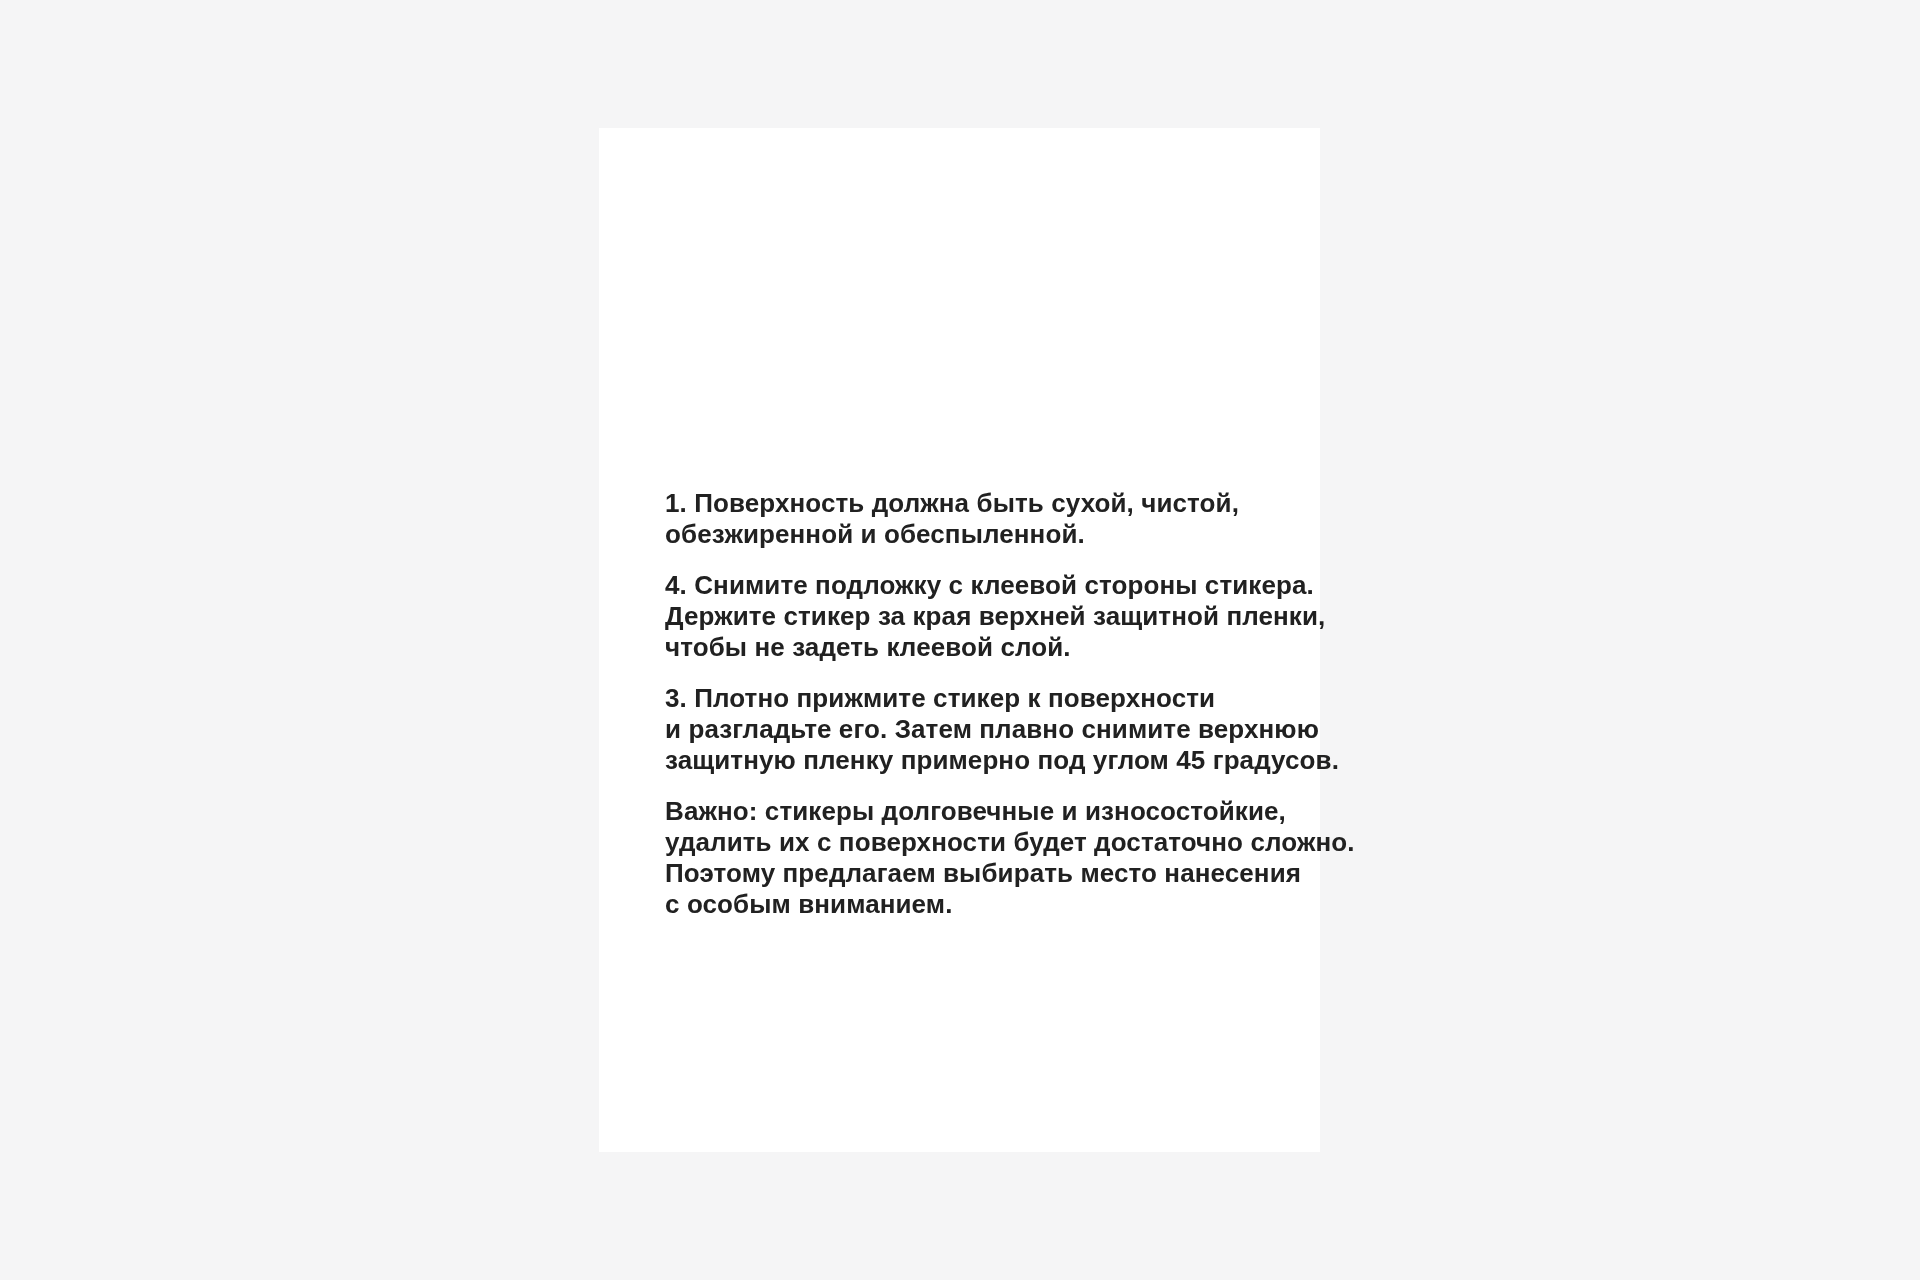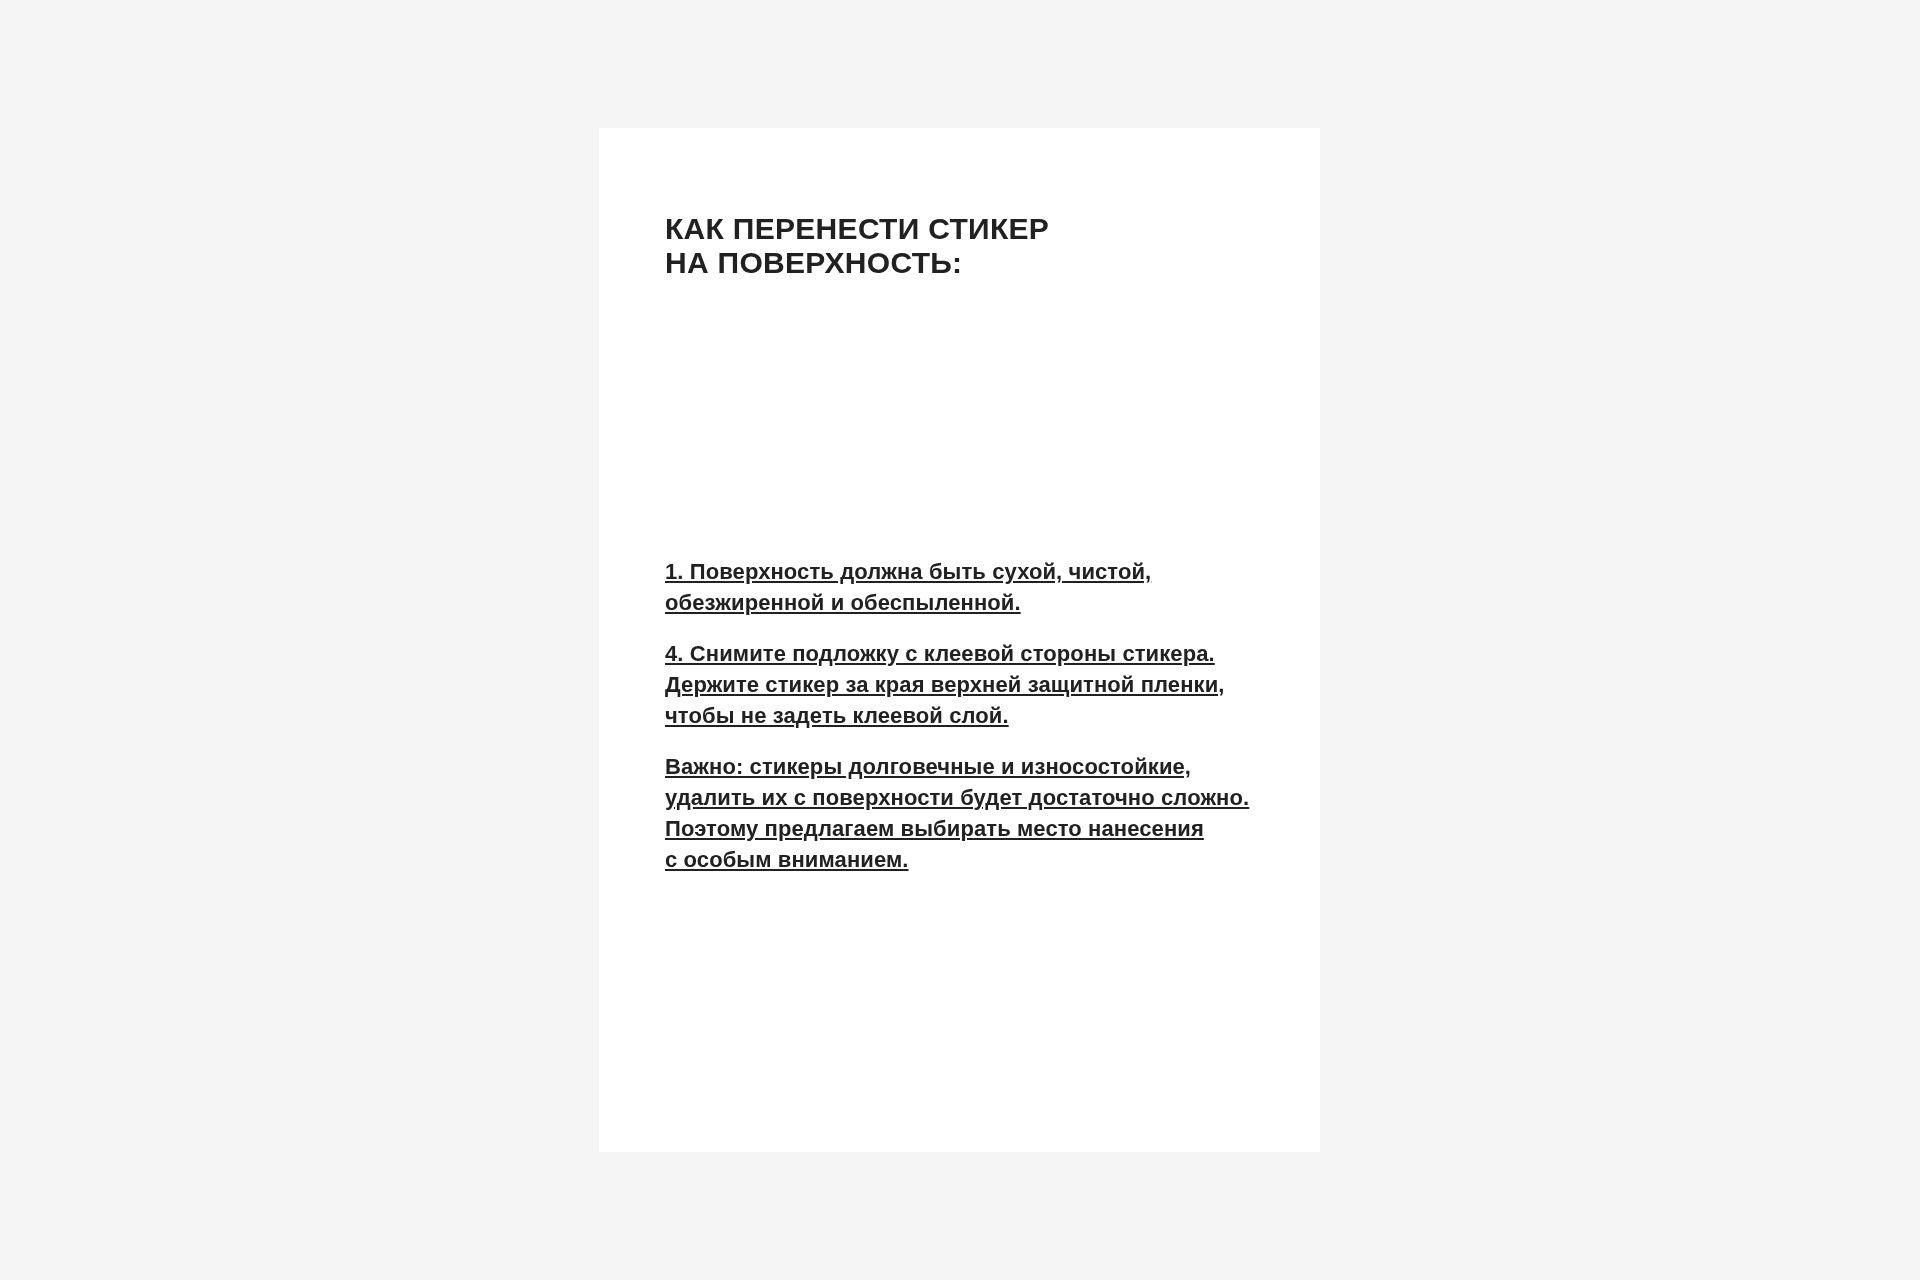--- a/index.html
+++ b/index.html
@@ -33,42 +33,42 @@
     line-height: 34px;
     font-weight: 600;
     letter-spacing: 0.3px;
     white-space: pre;
     color: var(--text);
   }
   .instruction-list {
     margin-top: 276px;
   }
   .instruction-list p {
-    font-size: 22px;
+    font-size: 26px;
     line-height: 31px;
     font-weight: 600;
     white-space: pre;
     letter-spacing: 0.1px;
     color: var(--text);
     margin-bottom: 20px;
-    text-decoration: underline;
   }
   .instruction-list p:last-child { margin-bottom: 12px; }
 </style>
 </head>
 <body>
 
 <div class="card">
-  <h1 class="card-title">КАК ПЕРЕНЕСТИ СТИКЕР
-НА ПОВЕРХНОСТЬ:</h1>
 
   <div class="instruction-list">
     <p>1. Поверхность должна быть сухой, чистой,
 обезжиренной и обеспыленной.</p>
     <p>4. Снимите подложку с клеевой стороны стикера.
 Держите стикер за края верхней защитной пленки,
 чтобы не задеть клеевой слой.</p>
+    <p>3. Плотно прижмите стикер к поверхности
+и разгладьте его. Затем плавно снимите верхнюю
+защитную пленку примерно под углом 45 градусов.</p>
     <p>Важно: стикеры долговечные и износостойкие,
 удалить их с поверхности будет достаточно сложно.
 Поэтому предлагаем выбирать место нанесения
 с особым вниманием.</p>
   </div>
 </div>
 
 </body></html>

